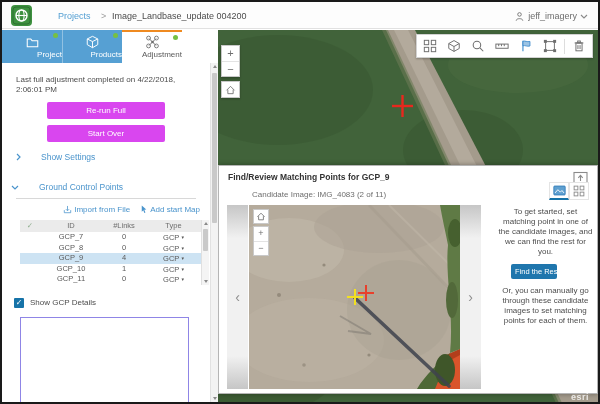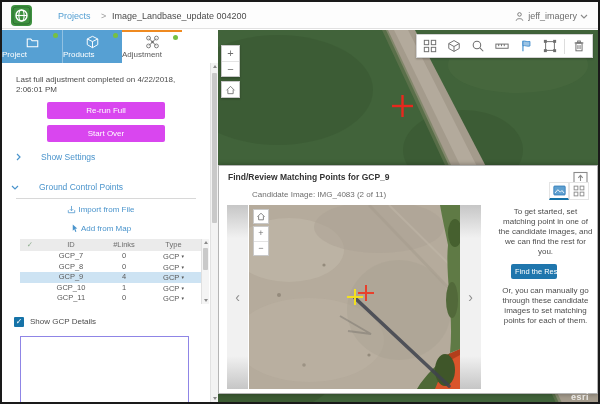--- a/index.html
+++ b/index.html
@@ -10,35 +10,35 @@
   .hdr { position:absolute; top:0; left:0; right:0; height:27px; background:#fdfdfd; border-bottom:1px solid #e1e1e1; }
   .logo { position:absolute; left:9px; top:3px; width:21px; height:21px; }
   .crumb-link { position:absolute; left:56px; top:9px; font-size:9px; color:#56a0d3; cursor:pointer; }
   .crumb-sep  { position:absolute; left:99px; top:9px; font-size:9px; color:#9a9a9a; }
   .crumb-cur  { position:absolute; left:110px; top:9px; font-size:9px; color:#4c4c4c; }
   .user { position:absolute; right:10px; top:6px; height:16px; display:flex; align-items:center; gap:3px; font-size:9px; color:#6e6e6e; cursor:pointer; }
 
   
   .left { position:absolute; top:28px; left:0; width:216px; bottom:0; background:#fff; }
   .tabs { display:flex; height:33px; }
-  .tab { width:60px; position:relative; background:#56a0d3; color:#fff; text-align:left; font-size:8px; padding-top:4px; cursor:pointer; }
+  .tab { width:60px; position:relative; background:#56a0d3; color:#fff; text-align:right; font-size:8px; padding-top:4px; cursor:pointer; }
   .tab + .tab { border-left:1px solid rgba(255,255,255,.35); }
   .tab.active { background:#fff; color:#595959; border-top:2px solid #ef8a20; padding-top:2px; border-left:none; }
   .tab .ticon { display:block; margin:1px auto 1px; height:14px; }
   .dot { position:absolute; top:3px; right:4px; width:5px; height:5px; border-radius:50%; background:#76c043; }
 
   .content { position:absolute; top:33px; left:0; width:208px; bottom:0; overflow:hidden; font-size:8px; color:#4c4c4c; }
   .para { margin:10px 14px 0 14px; line-height:9.5px; }
   .para.first { margin-top:12px; }
   .btn { display:block; margin:8px auto 0; width:118px; height:17px; background:#d946ef; color:#fff; border:none; border-radius:2px; font-size:8px; font-family:inherit; cursor:pointer; }
   .btn.second { margin-top:6px; }
   .linkrow { margin:10px 0 0 14px; display:flex; align-items:center; gap:20px; color:#4a94cc; font-size:8.5px; cursor:pointer; }
   .gcp-head { margin:20px 0 0 9px; display:flex; align-items:center; gap:20px; color:#4a94cc; font-size:8.5px; cursor:pointer; }
   .divider { margin:6px 14px 0 14px; border:none; border-top:1px solid #d8d8d8; }
-  .import-row { margin:6px 10px 0 0; display:flex; justify-content:flex-end; align-items:center; gap:10px; color:#4a94cc; font-size:8px;flex-direction:column; }
+  .import-row { margin:6px 10px 0 0; display:flex; justify-content:flex-end; align-items:center; gap:10px; color:#4a94cc; font-size:8px; }
   .ilink { display:flex; align-items:center; gap:2px; cursor:pointer; }
 
   .gcp-table { position:relative; margin:6px 0 0 18px; width:189px; font-size:7.5px; }
   .t-head { display:flex; background:#ebebeb; height:12px; line-height:12px; color:#6e6e6e; }
   .t-row { display:flex; height:10.5px; line-height:10.5px; color:#595959; cursor:pointer; }
   .t-row.selected { background:#cde3f3; }
   .c-check { width:20px; text-align:center; }
   .c-id    { width:62px; text-align:center; }
   .c-links { width:44px; text-align:center; }
   .c-type  { width:55px; text-align:center; }
@@ -173,21 +173,21 @@
             <path d="M2,8 v4 h10 v-4" fill="none" stroke="#4a94cc" stroke-width="1.2"></path>
             <line x1="7" y1="1.5" x2="7" y2="8.5" stroke="#4a94cc" stroke-width="1.2"></line>
             <polyline points="4.5,6.5 7,9 9.5,6.5" fill="none" stroke="#4a94cc" stroke-width="1.2"></polyline>
           </svg>
           <span>Import from File</span>
         </span>
         <span class="ilink">
           <svg width="8" height="9" viewBox="0 0 14 16">
             <polygon points="3,1 11,8 7.5,8.6 9.5,13.5 7.6,14.3 5.8,9.4 3,12" fill="#4a94cc"></polygon>
           </svg>
-          <span>Add from Map</span>
+          <span>Add start Map</span>
         </span>
       </div>
 
       <div class="gcp-table">
         <div class="t-head">
           <span class="c-check hdr-check">✓</span>
           <span class="c-id">ID</span>
           <span class="c-links">#Links</span>
           <span class="c-type">Type</span>
         </div>

